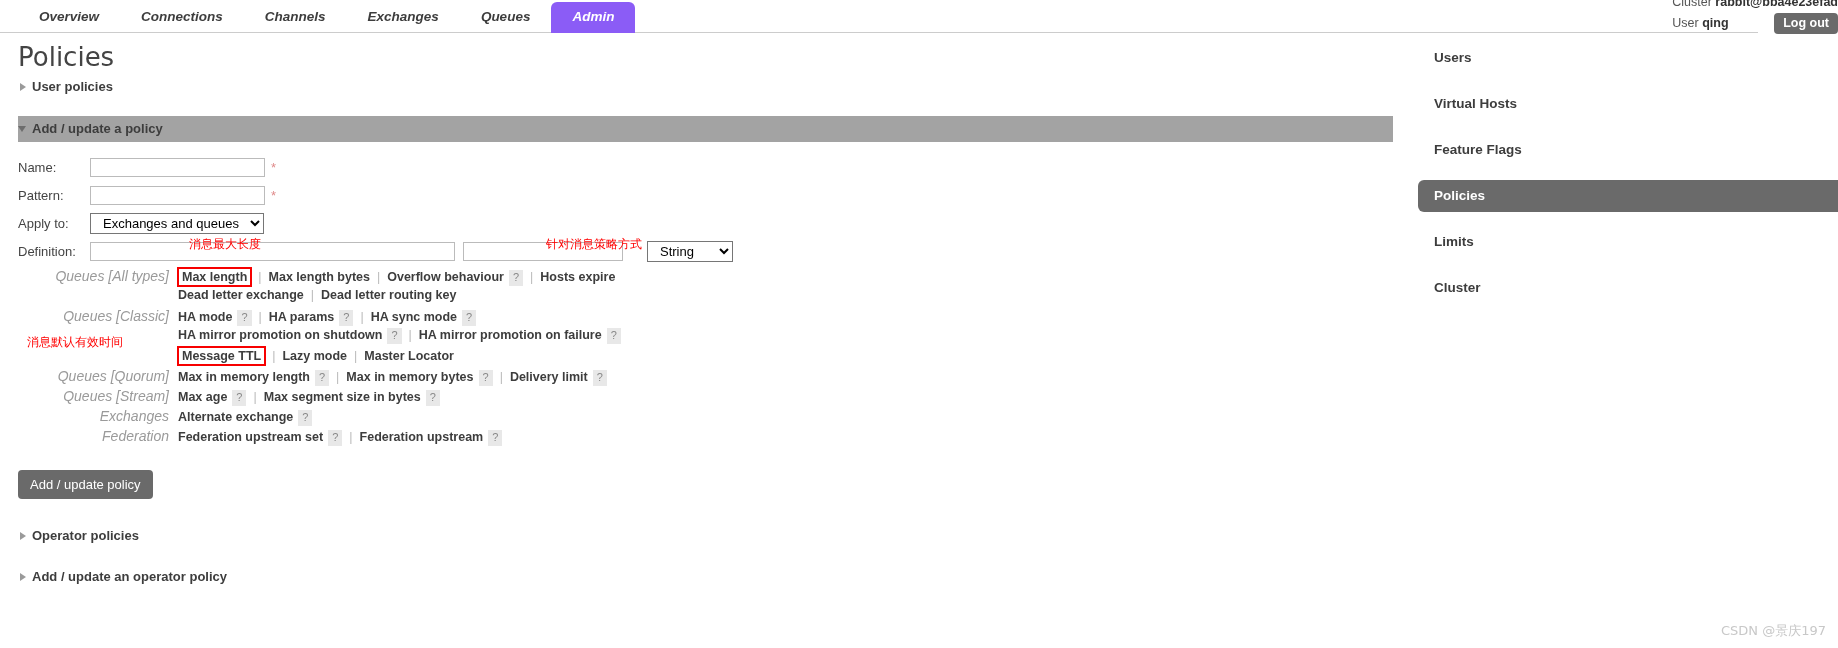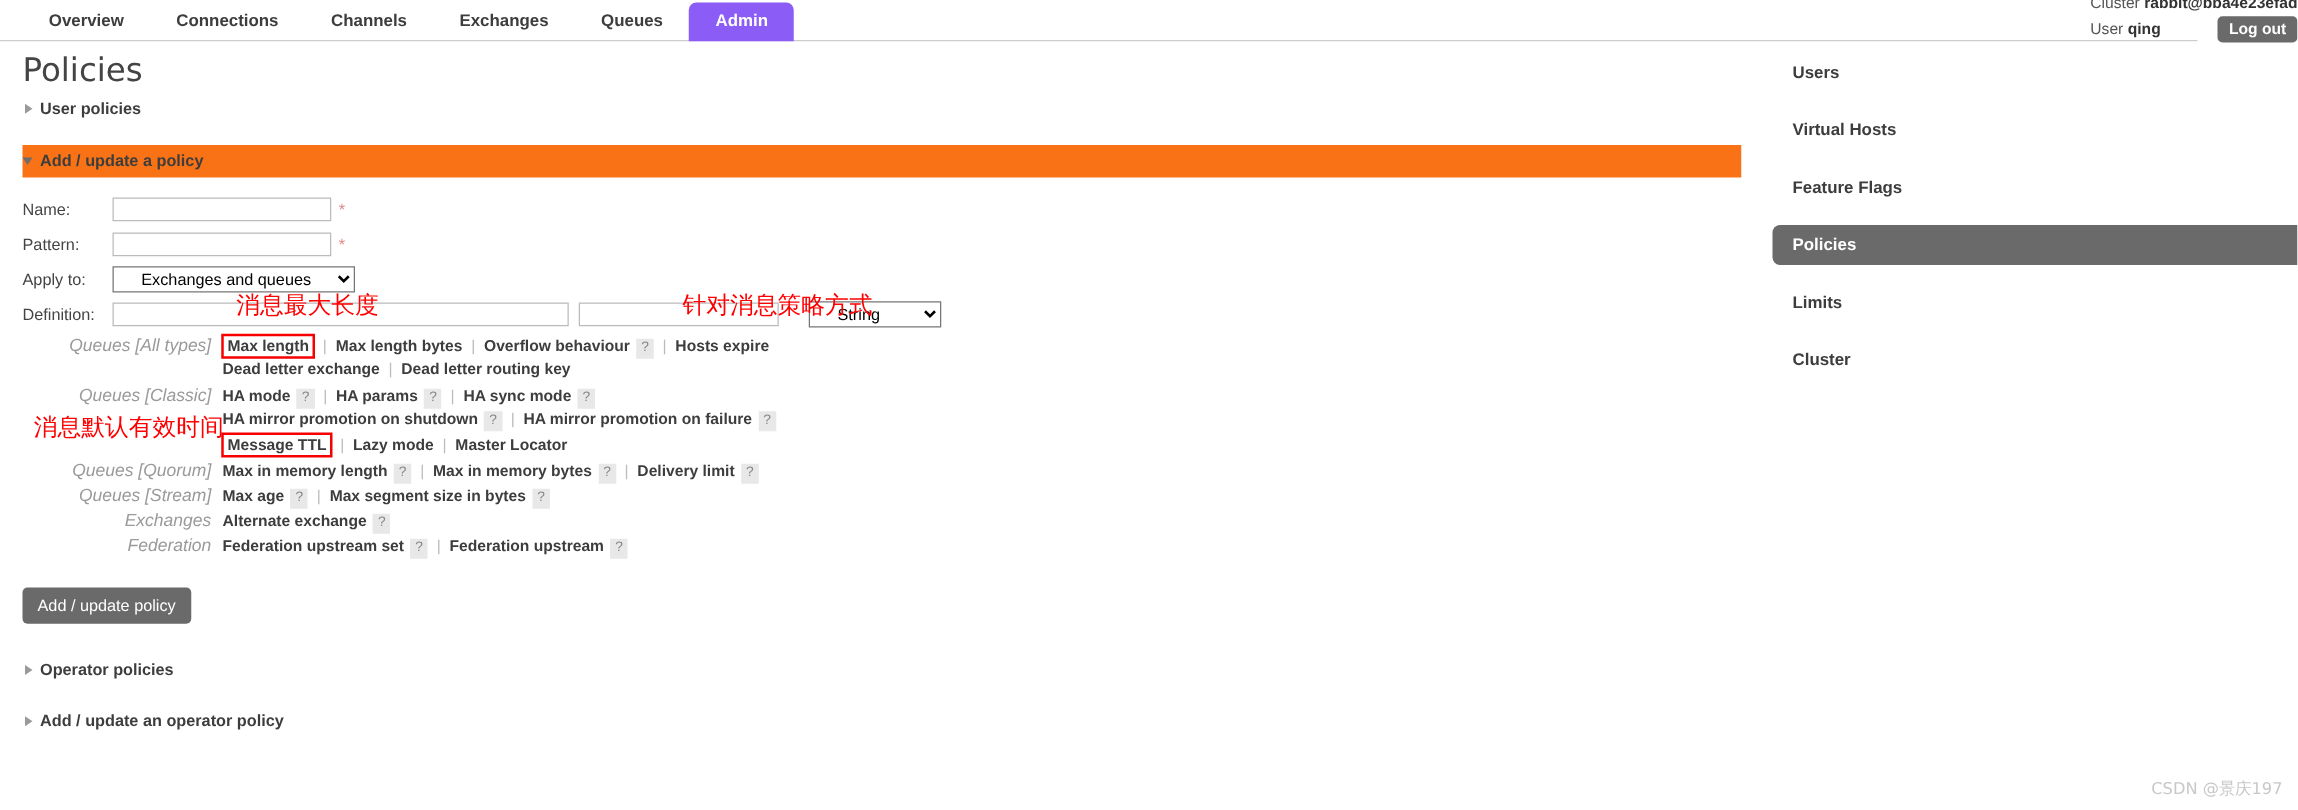--- a/index.html
+++ b/index.html
@@ -18,20 +18,21 @@
     background: #fff;
   }
 
   
   #topbar {
     position: absolute;
     left: 0; top: 0;
     width: 1758px;
     height: 33px;
     border-bottom: 1px solid #cccccc;
+    font-style: italic;
   }
   #nav {
     position: absolute;
     left: 18px;
     top: 0;
     display: flex;
     align-items: flex-end;
     height: 33px;
   }
   .nav-tab {
@@ -123,21 +124,21 @@
   }
   .section-head {
     font-size: 13px;
     font-weight: bold;
     color: #3d3d3d;
     padding: 5px 0 5px 14px;
     position: relative;
     cursor: pointer;
     line-height: 16px;
   }
-  .section-head.shaded { background: #f97316; }
+  .section-head.shaded { background: #a3a3a3; }
   .tri {
     position: absolute;
     left: 0px;
     top: 50%;
     transform: translateY(-50%);
     width: 0; height: 0;
     display: inline-block;
   }
   .tri.right {
     border-left: 6px solid #9a9a9a;
@@ -181,21 +182,21 @@
   input.txt.std { width: 175px; }
   input.txt.def { width: 365px; }
   input.txt.defval { width: 160px; }
   select.sel {
     font-family: inherit;
     font-size: 13px;
     height: 21px;
     border: 1px solid #767676;
     background: #ffffff;
     color: #000;
-    padding: 1px 18px;
+    padding: 1px 8px;
   }
   .req {
     color: #e08a8a;
     font-size: 13px;
     margin-left: 6px;
   }
 
   
   #def-table {
     margin-top: 3px;
@@ -263,21 +264,21 @@
     font-size: 13px;
     padding: 7px 12px;
     cursor: pointer;
     line-height: 15px;
   }
 
   
   .anno {
     position: absolute;
     color: #ff0000;
-    font-size: 19px;
+    font-size: 12px;
     font-family: Liberation Mono, monospace;
     white-space: nowrap;
     pointer-events: none;
     line-height: 18px;
   }
 
   
   #watermark {
     position: absolute;
     right: 12px;

